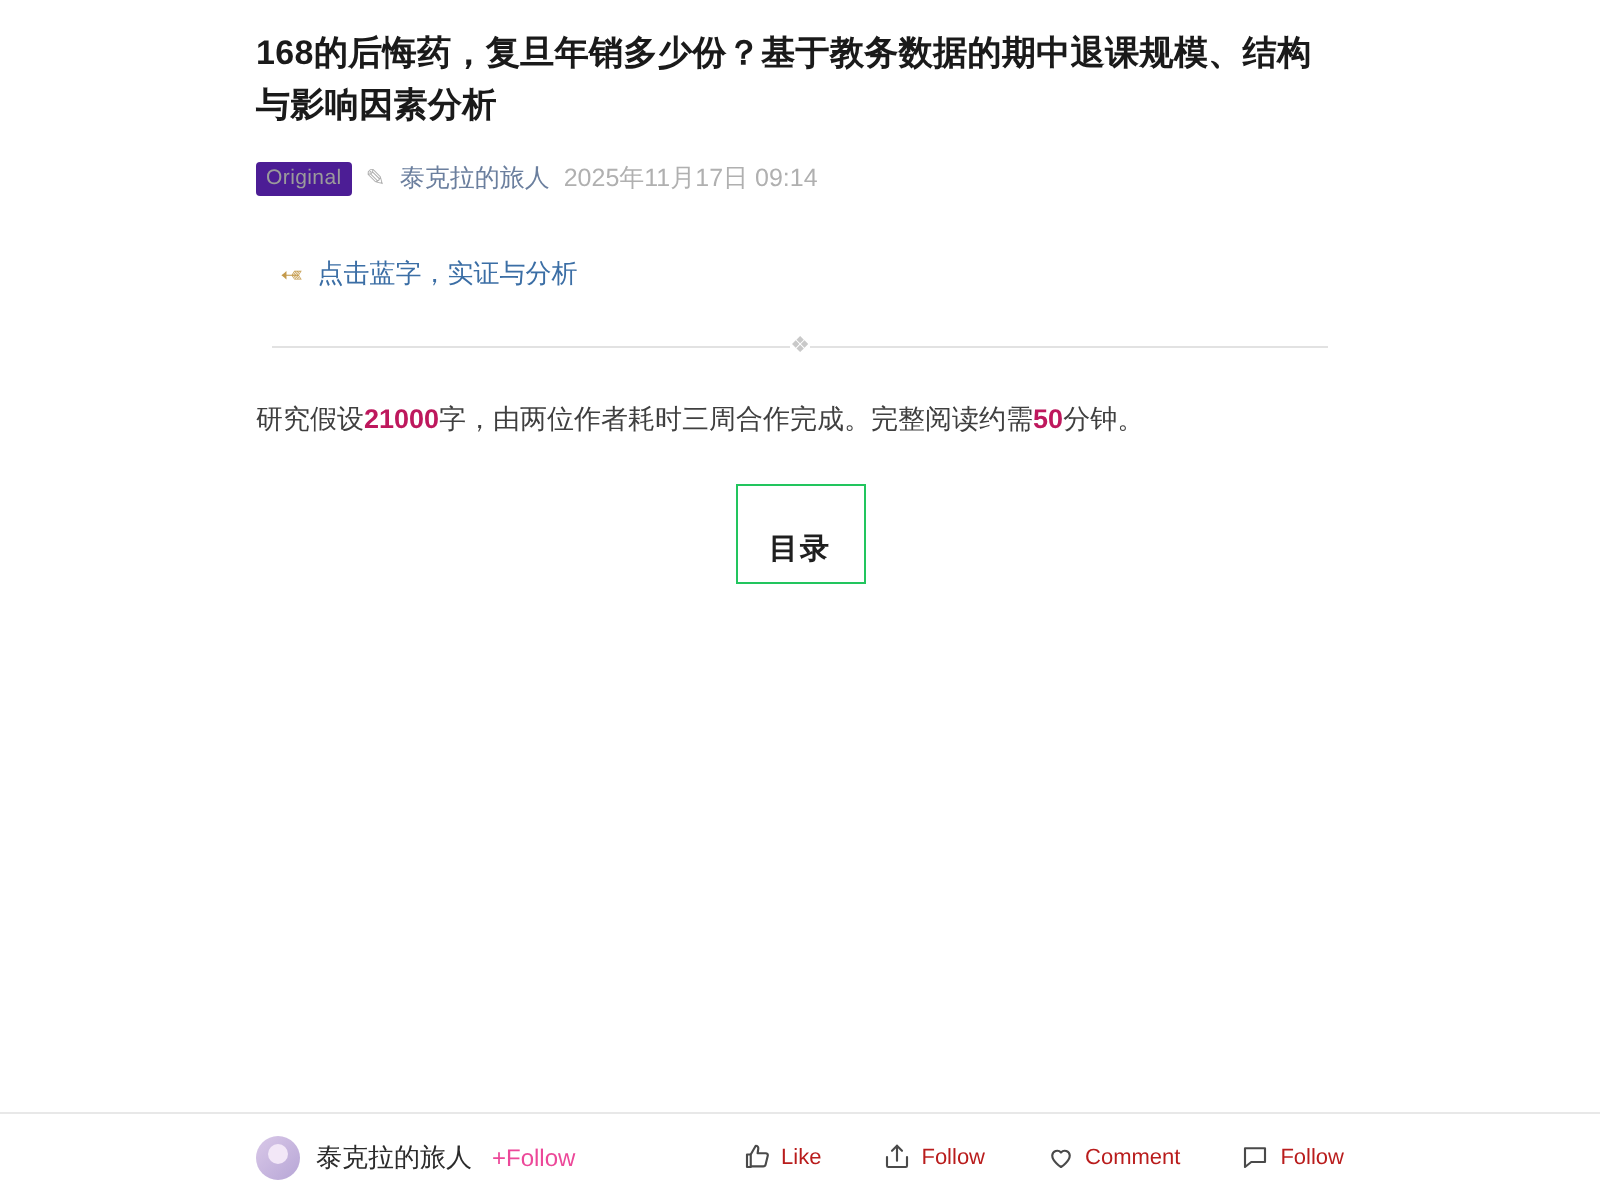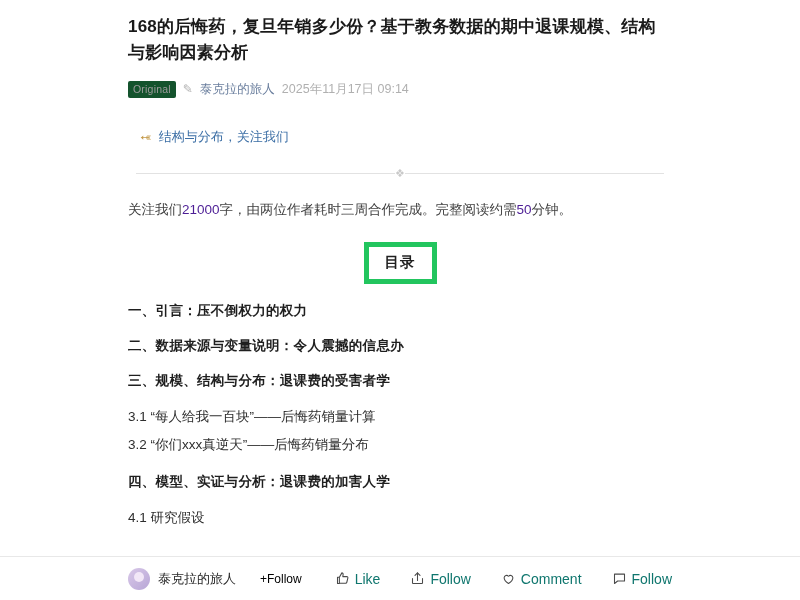--- a/index.html
+++ b/index.html
@@ -34,21 +34,21 @@
   .meta-row {
     display: flex;
     align-items: center;
     gap: 7px;
     font-size: 12.5px;
     color: #9a9a9a;
     margin-bottom: 30px;
   }
   .orig-badge {
     display: inline-block;
-    background: #14532d;
+    background: #4c1d95;
     color: #9b9b9b;
     font-size: 10.5px;
     line-height: 1;
     padding: 3px 5px 4px 5px;
     border-radius: 2px;
     letter-spacing: 0.2px;
   }
   .meta-icon {
     color: #b0b0b0;
     font-size: 12px;
@@ -95,30 +95,30 @@
     line-height: 10px;
     color: #c9c9c9;
     font-size: 11px;
   }
   .para {
     font-size: 13.5px;
     color: #3f3f3f;
     line-height: 1.75;
     margin: 0 0 4px 0;
   }
-  .hl { color: #4c1d95; }
+  .hl { color: #be185d; font-weight: bold; }
 
   .toc-box-wrap {
     display: flex;
     justify-content: center;
     margin: 20px 0 18px 0;
   }
   .toc-box {
-    border: 5px solid #22c55e;
-    padding: 6px 16px 7px 16px;
+    border: 1px solid #22c55e;
+    padding: 22px 16px 7px 16px;
     font-size: 14.5px;
     font-weight: bold;
     color: #1f1f1f;
     letter-spacing: 1px;
   }
   .toc-h {
     font-size: 13.5px;
     font-weight: bold;
     color: #1f1f1f;
     margin: 0 0 17px 0;
@@ -171,35 +171,35 @@
     border-radius: 50%;
     background: #f2e7f7;
     left: 6px; top: 4px;
   }
   .foot-name {
     font-size: 13px;
     color: #2b2b2b;
   }
   .follow-btn {
     font-size: 12px;
-    color: #000000;
-    margin-left: 16px;
+    color: #ec4899;
+    margin-left: 2px;
   }
   .foot-actions {
     display: flex;
     align-items: center;
     gap: 30px;
     margin-left: auto;
   }
   .act {
     display: flex;
     align-items: center;
     gap: 5px;
-    font-size: 14px;
-    color: #0f766e;
+    font-size: 11px;
+    color: #b91c1c;
   }
   .act svg { display: block; }
 </style>
 </head>
 <body>
 
 <div id="page">
 
   <div class="article">
 
@@ -207,45 +207,35 @@
 
     <div class="meta-row">
       <span class="orig-badge">Original</span>
       <span class="meta-icon">✎</span>
       <span class="author-link">泰克拉的旅人</span>
       <span class="meta-date">2025年11月17日 09:14</span>
     </div>
 
     <div class="follow-line">
       <span class="follow-arrow">➳</span>
-      <span>结构与分布，关注我们</span>
+      <span>点击蓝字，实证与分析</span>
     </div>
 
     <div class="divider">
       <span class="dot">❖</span>
     </div>
 
     <p class="para">
-      <span>关注我们</span><span class="hl">21000</span><span>字，由两位作者耗时三周合作完成。完整阅读约需</span><span class="hl">50</span><span>分钟。</span>
+      <span>研究假设</span><span class="hl">21000</span><span>字，由两位作者耗时三周合作完成。完整阅读约需</span><span class="hl">50</span><span>分钟。</span>
     </p>
 
     <div class="toc-box-wrap">
       <div class="toc-box">目录</div>
     </div>
 
-    <div>
-      <p class="toc-h">一、引言：压不倒权力的权力</p>
-      <p class="toc-h">二、数据来源与变量说明：令人震撼的信息办</p>
-      <p class="toc-h">三、规模、结构与分布：退课费的受害者学</p>
-      <p class="toc-i">3.1 “每人给我一百块”——后悔药销量计算</p>
-      <p class="toc-i toc-gap">3.2 “你们xxx真逆天”——后悔药销量分布</p>
-      <p class="toc-h">四、模型、实证与分析：退课费的加害人学</p>
-      <p class="toc-i">4.1 研究假设</p>
-
-    </div>
 
   </div>
 
   <div class="fade"></div>
 
   <div class="footbar">
     <div class="foot-left">
       <div class="avatar"></div>
       <span class="foot-name">泰克拉的旅人</span>
       <span class="follow-btn">+Follow</span>

